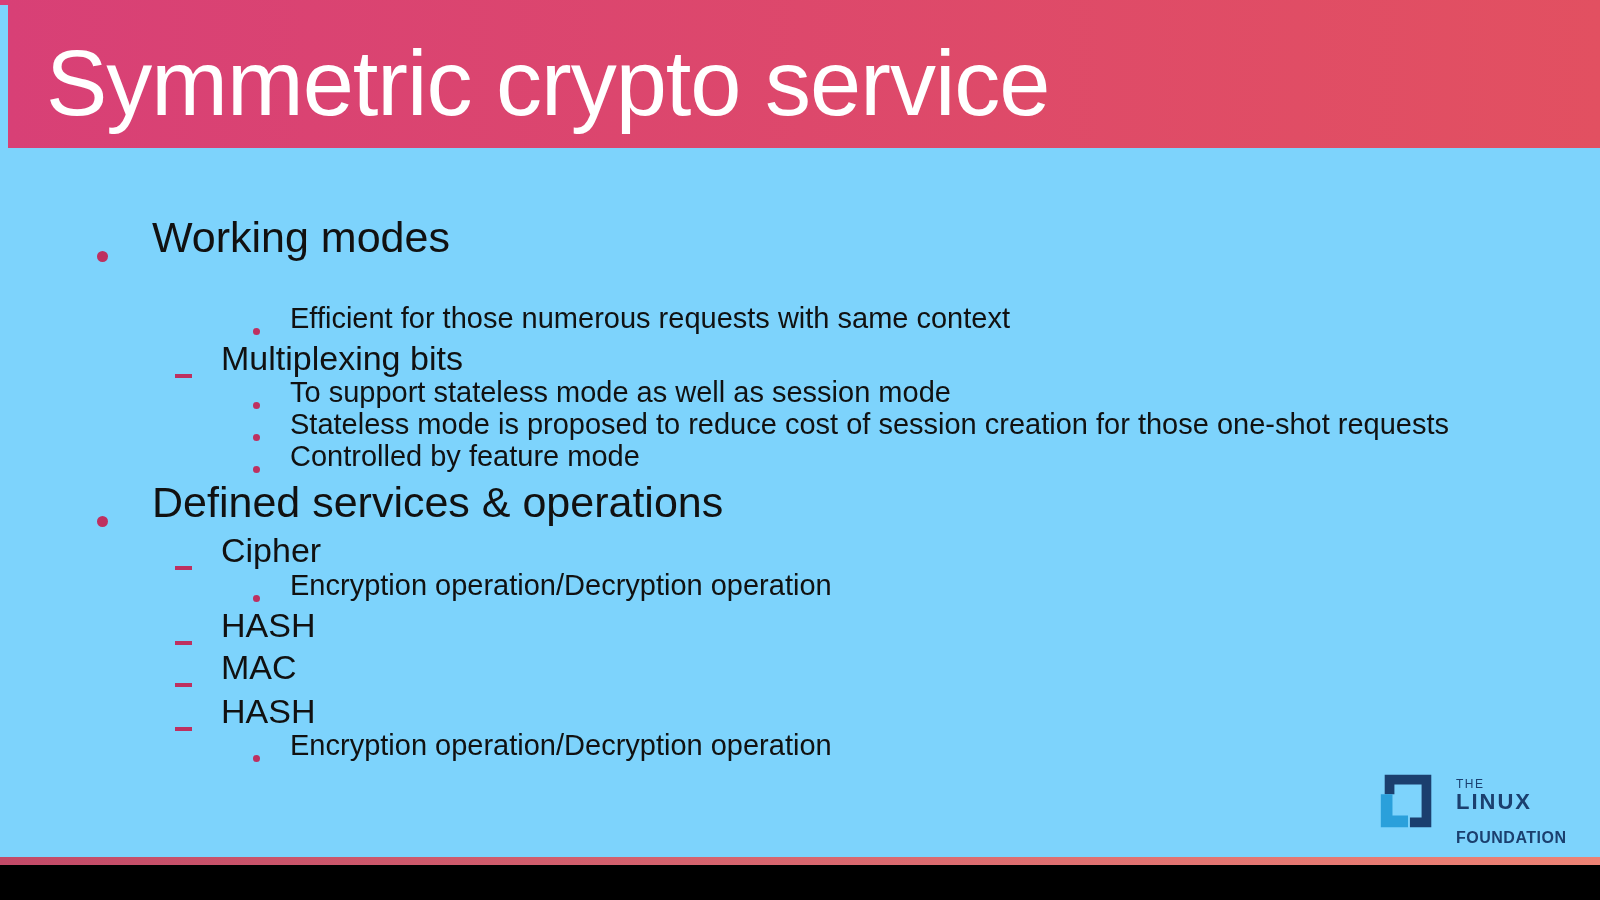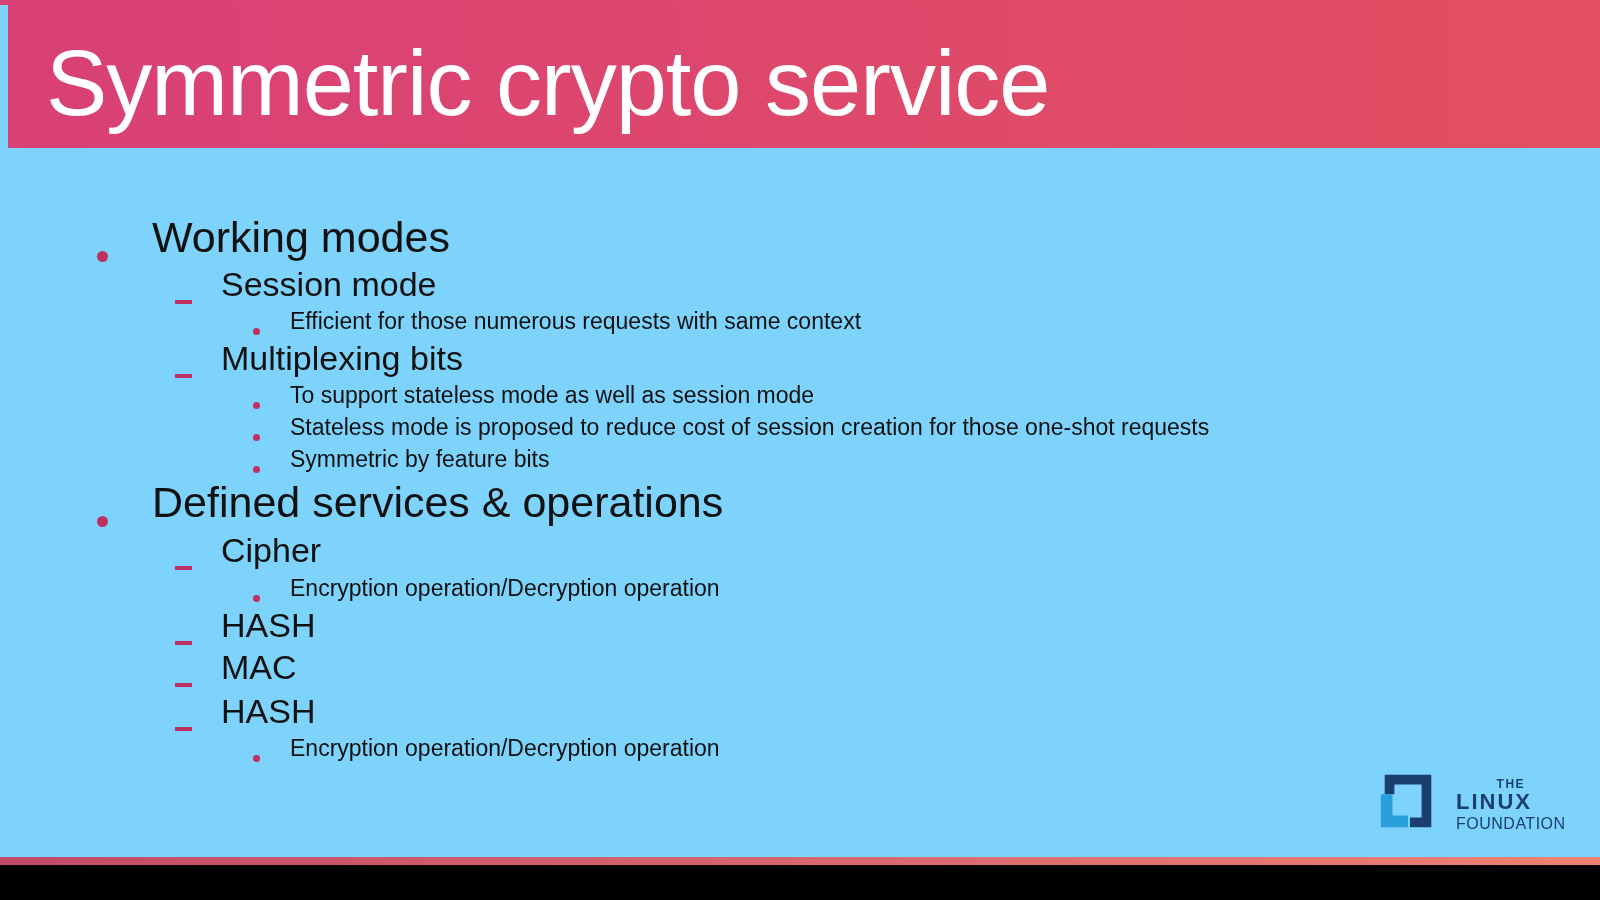--- a/index.html
+++ b/index.html
@@ -51,21 +51,21 @@
   .row {
     position: absolute;
     left: 0;
     display: flex;
     align-items: flex-end;
     color: var(--body-text);
     white-space: nowrap;
   }
   .lvl1 { left: 97px;  height: 50px; font-size: 43px; }
   .lvl2 { left: 175px; height: 40px; font-size: 34px; }
-  .lvl3 { left: 253px; height: 30px; font-size: 23px; }
+  .lvl3 { left: 253px; height: 30px; font-size: 29px; }
   .dot1 {
     width: 11px; height: 11px; border-radius: 50%;
     background: var(--bullet); margin-right: 44px; flex: 0 0 auto;
   }
   .dash2 {
     width: 17px; height: 4px;
     background: var(--bullet); margin-right: 29px; flex: 0 0 auto;
   }
   .dot3 {
     width: 7px; height: 7px; border-radius: 50%;
@@ -88,61 +88,57 @@
     align-items: flex-start;
   }
   .lf-mark { width: 66px; height: 70px; flex: 0 0 auto; }
   .lf-text {
     display: flex;
     flex-direction: column;
     margin-left: 15px;
     padding-top: 12px;
     color: var(--logo-navy);
   }
-  .lf-the        { font-size: 12px; font-weight: 700; letter-spacing: 1.5px; line-height: 1.1; text-align: center; }
+  .lf-the        { font-size: 12px; font-weight: 400; letter-spacing: 1.5px; line-height: 1.1; }
   .lf-linux      { font-size: 22px; font-weight: 700; letter-spacing: 2px;   line-height: 0.95; margin-top: 1px; }
-  .lf-foundation { font-size: 16px; font-weight: 400; letter-spacing: 0.5px; line-height: 1.1; margin-top: 2px; }
+  .lf-foundation { font-size: 16px; font-weight: 700; letter-spacing: 0.5px; line-height: 1.1; margin-top: 16px; }
 </style>
 </head>
 <body>
 
 <div class="slide">
 
   <div class="header-sliver"></div>
   <div class="header-band">
     <div class="slide-title">Symmetric crypto service</div>
   </div>
 
   <div class="row lvl1" style="top:212px">
     <span class="dot1"></span>
     <span>Working modes</span>
-  </div>
-  <div class="row lvl2" style="top:264px">
-    <span class="dash2"></span>
-    <span>Session mode</span>
   </div>
   <div class="row lvl3" style="top:305px">
     <span class="dot3"></span>
     <span>Efficient for those numerous requests with same context</span>
   </div>
   <div class="row lvl2" style="top:338px">
     <span class="dash2"></span>
     <span>Multiplexing bits</span>
   </div>
   <div class="row lvl3" style="top:379px">
     <span class="dot3"></span>
     <span>To support stateless mode as well as session mode</span>
   </div>
   <div class="row lvl3" style="top:411px">
     <span class="dot3"></span>
     <span>Stateless mode is proposed to reduce cost of session creation for those one-shot requests</span>
   </div>
   <div class="row lvl3" style="top:443px">
     <span class="dot3"></span>
-    <span>Symmetric by feature bits</span>
+    <span>Controlled by feature mode</span>
   </div>
   <div class="row lvl1" style="top:477px">
     <span class="dot1"></span>
     <span>Defined services &amp; operations</span>
   </div>
   <div class="row lvl2" style="top:530px">
     <span class="dash2"></span>
     <span>Cipher</span>
   </div>
   <div class="row lvl3" style="top:572px">

